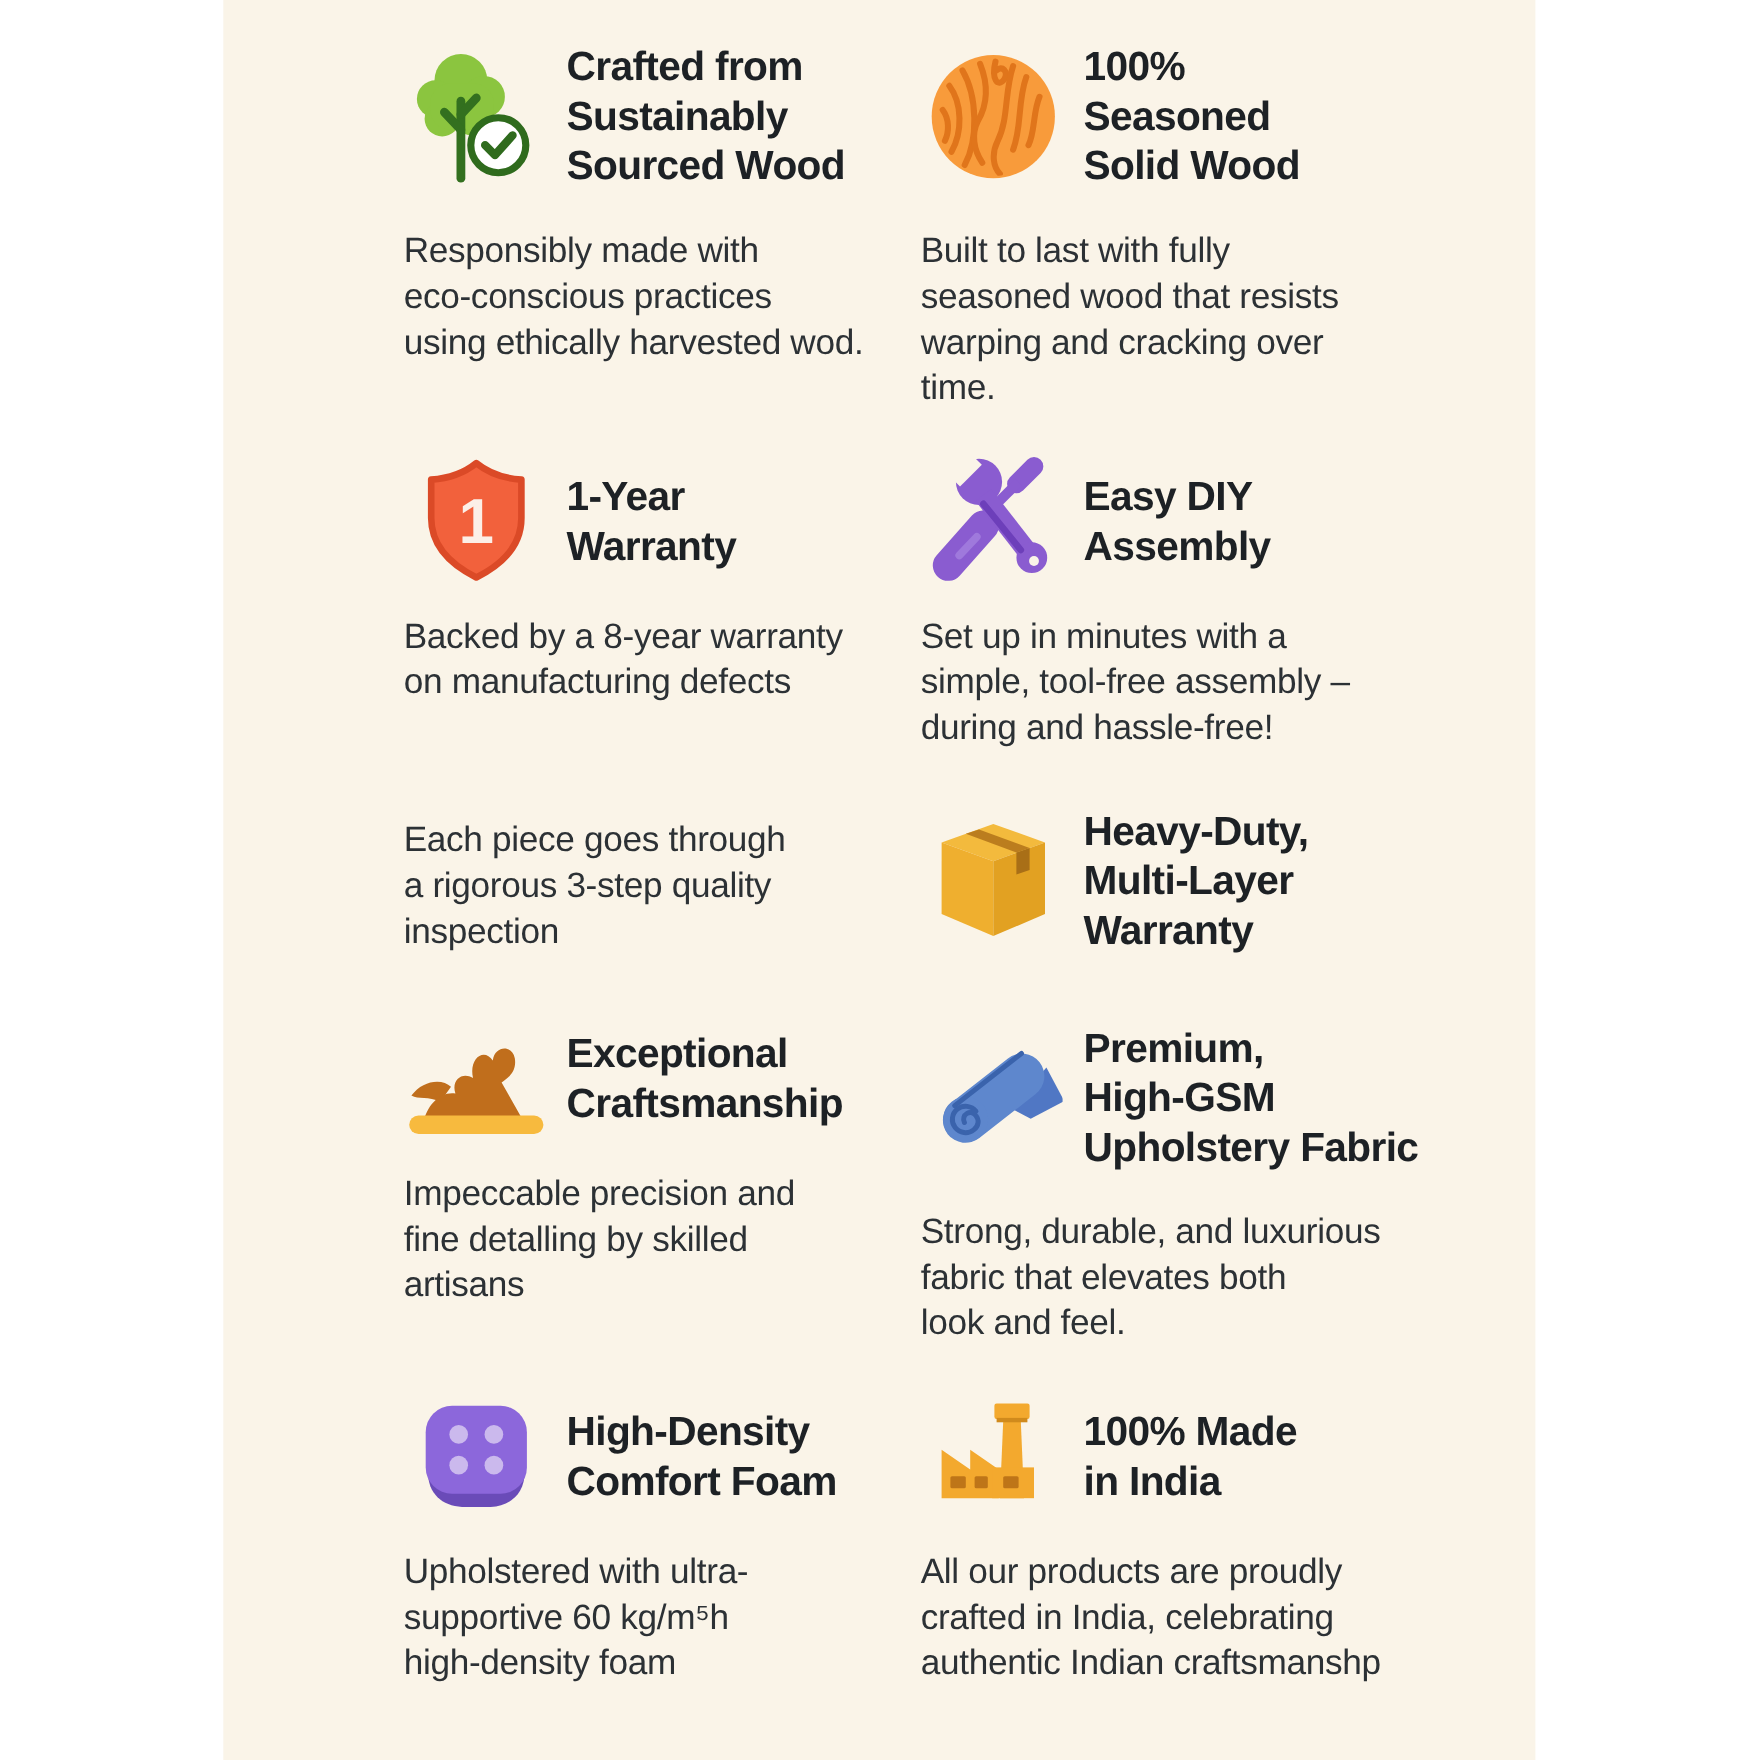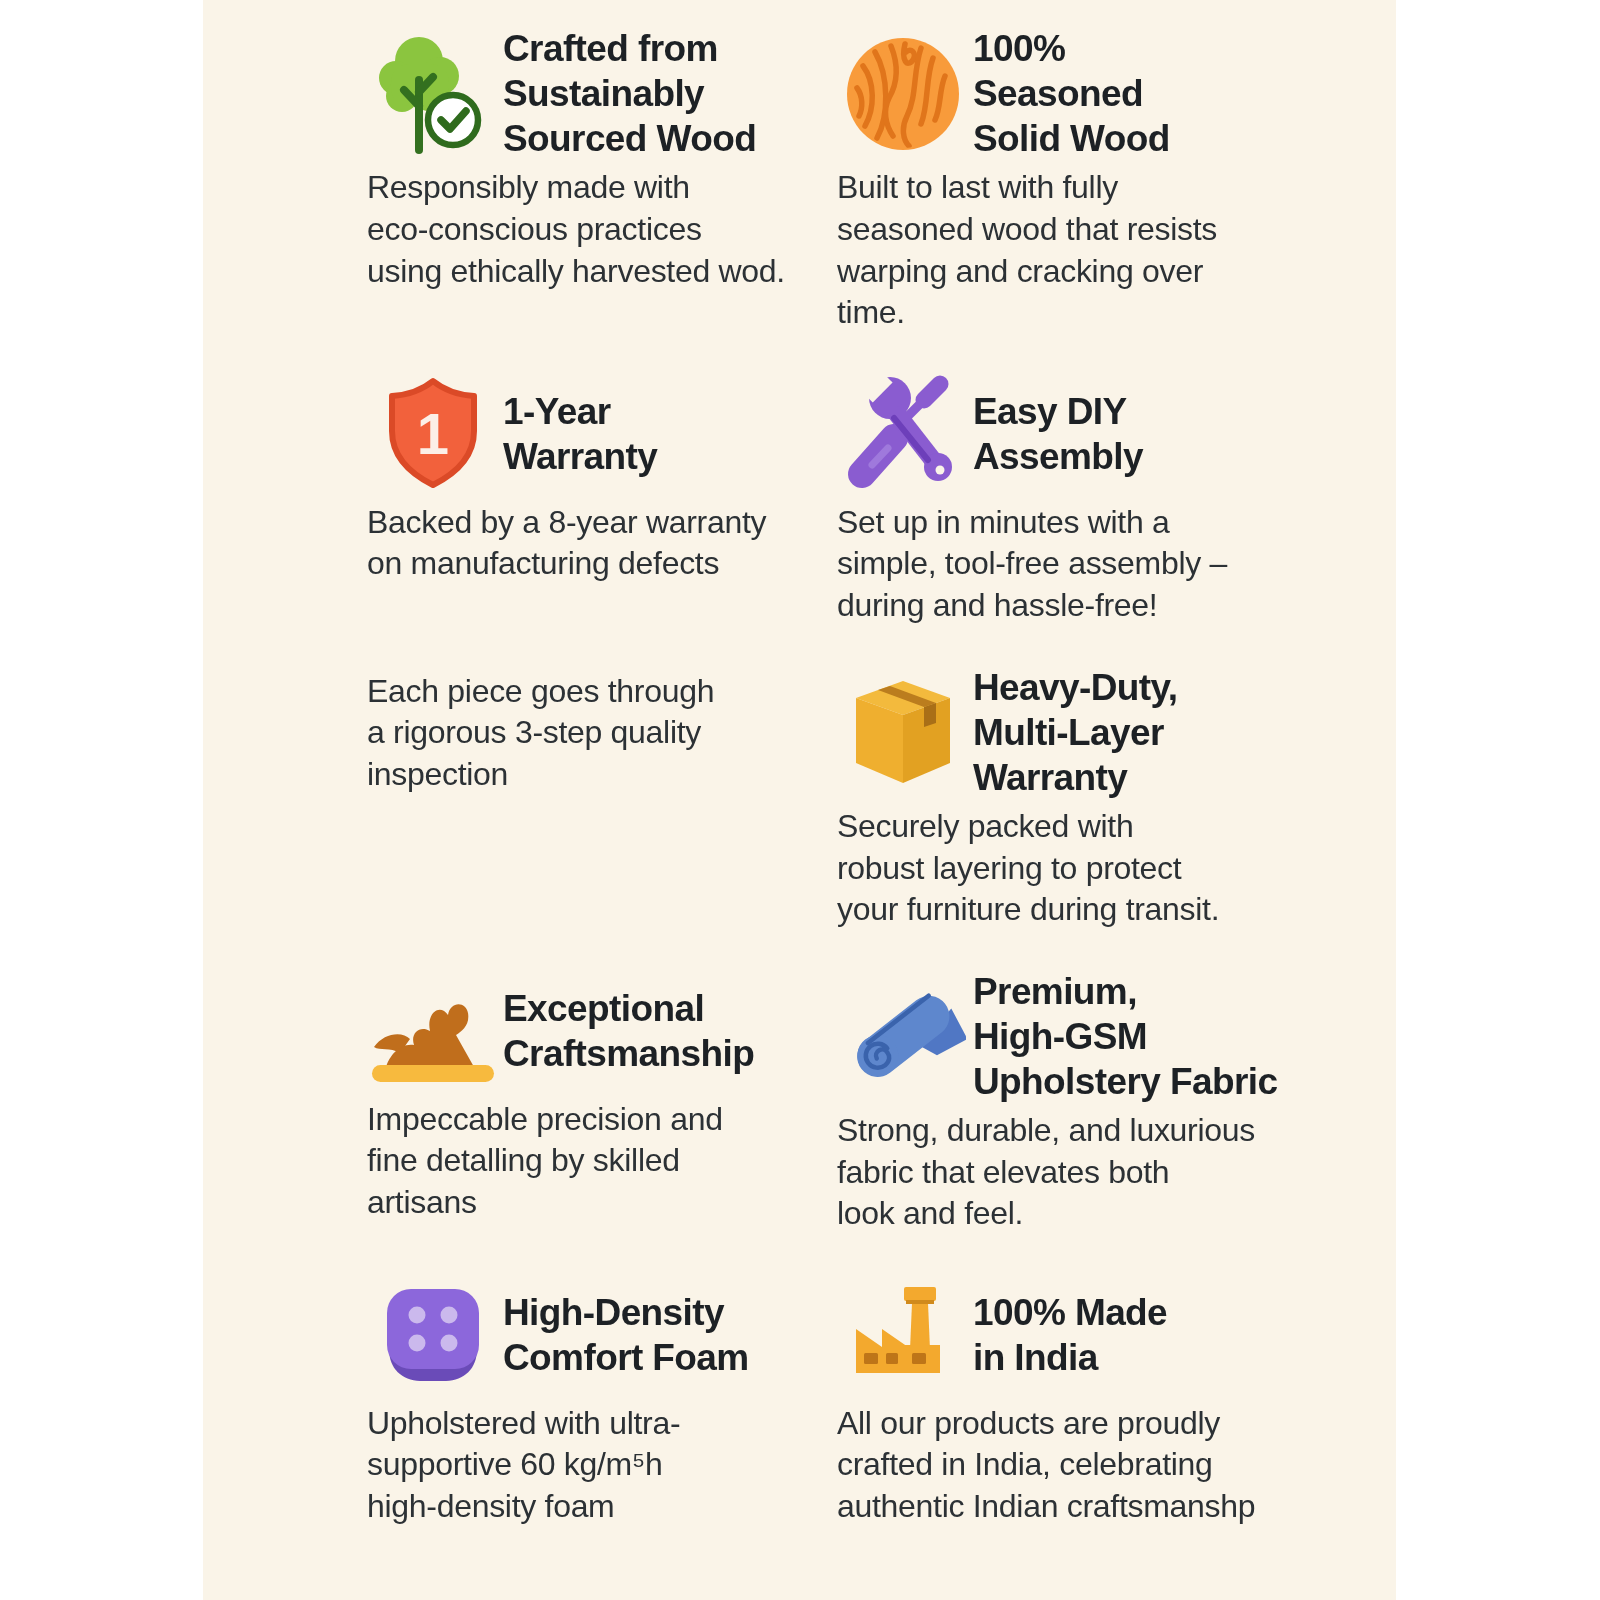--- a/index.html
+++ b/index.html
@@ -19,26 +19,26 @@
     padding:26px 0 0 160px;
     align-items:start;
   }
   .feature{min-width:0;}
   .feature-head{display:flex;align-items:center;}
   .icon-box{
     flex:0 0 140px;width:140px;height:124px;
     display:flex;align-items:center;justify-content:center;
   }
   .feature-title{
-    margin:0;flex:none;width:max-content;
+    margin:12px;flex:none;width:max-content;
     font-size:37px;font-weight:700;line-height:1.22;
     letter-spacing:-0.6px;color:#1d2125;white-space:pre-line;
   }
   .feature-desc{
-    margin:6px 0 0 4px;width:max-content;
+    margin:22px 0 0 4px;width:max-content;
     font-size:32px;font-weight:400;line-height:1.3;
     letter-spacing:-0.3px;color:#2c3135;white-space:pre-line;
   }
   svg{display:block;}
 </style>
 </head>
 <body>
 
 <div class="canvas">
   <div class="gutter left"></div>
@@ -163,23 +163,20 @@
               <polygon points="14,25 61,42 61,110 14,90" fill="#efaf2f"></polygon>
               <polygon points="108,25 61,42 61,110 108,90" fill="#e2a122"></polygon>
               <polygon points="36,17 48,13 94,30 82,34" fill="#bb7d1e"></polygon>
               <polygon points="82,34 94,30 94,50 82,54" fill="#a96f17"></polygon>
             </svg>
           </span>
           <h3 class="feature-title">Heavy-Duty,
 Multi-Layer
 Warranty</h3>
         </div>
-        <p class="feature-desc">Securely packed with
-robust layering to protect
-your furniture during transit.</p>
       </section>
 
       <section class="feature">
         <div class="feature-head">
           <span class="icon-box">
             <svg width="134" height="116" viewBox="0 0 134 116">
               <path d="M8 74 C18 60 36 58 44 66 L34 80 C24 74 14 78 8 74 Z" fill="#c06e1c"></path>
               <path d="M20 94 C24 82 34 70 48 72 C44 60 54 52 64 58 C60 40 74 30 82 42 C84 28 100 28 102 40 C104 52 96 58 90 62 L108 94 Z" fill="#c06e1c"></path>
               <rect x="6" y="92" width="122" height="17" rx="8.5" fill="#f7ba3e"></rect>
             </svg>

